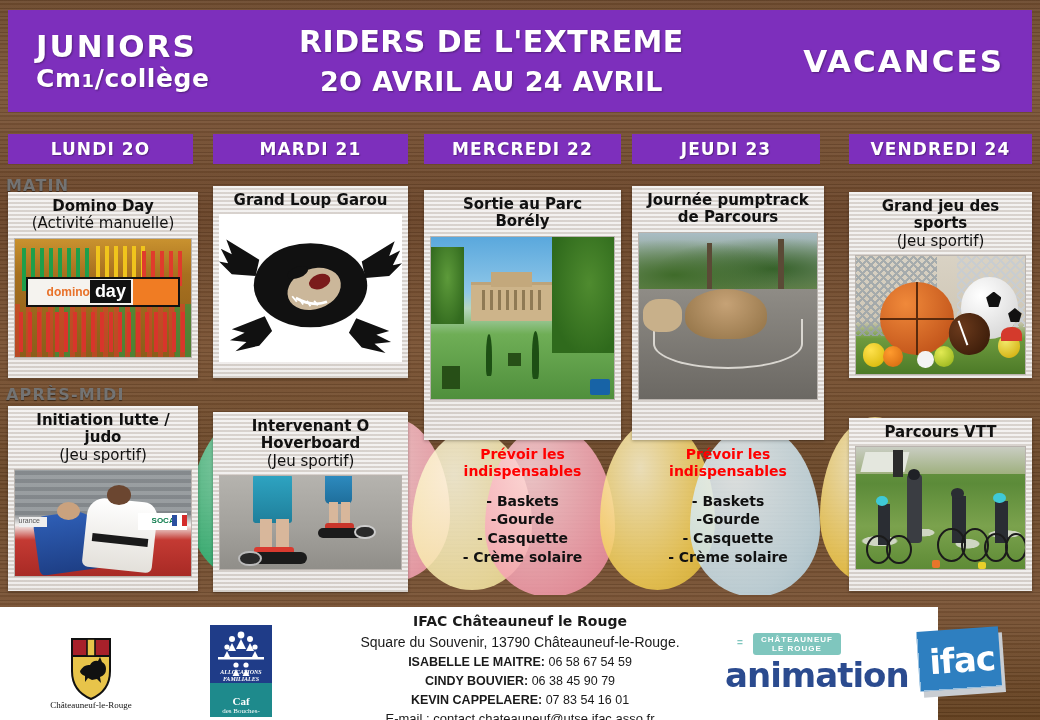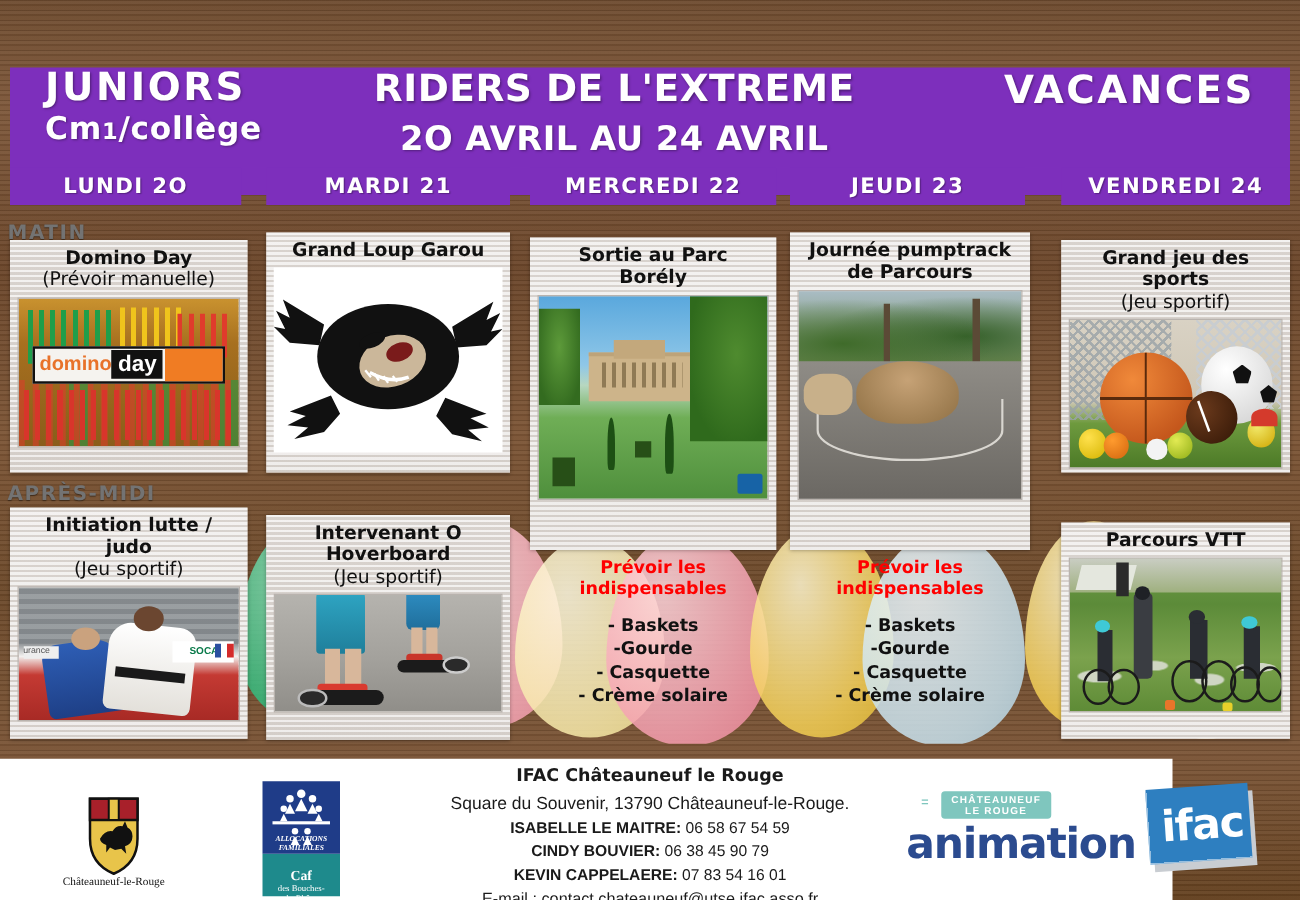--- a/index.html
+++ b/index.html
@@ -14,23 +14,22 @@
         rgba(255,255,255,0.03) 5px, rgba(255,255,255,0.03) 8px),
       linear-gradient(180deg,#6d4a2e 0%, #7d573a 12%, #6a4529 30%,
                       #7b5435 48%, #6b4829 66%, #7a5436 84%, #63401f 100%);
     position:relative;
   }
 
   
   .banner{
     position:absolute; left:8px; top:10px; width:1024px; height:102px;
     background:#7D2FBC;
-    display:flex; justify-content:space-between;
+    display:flex; align-items:center; justify-content:space-between;
     padding:0 28px;
-    margin-top:44px;
   }
   .banner-left{ color:#fff; text-align:left; line-height:1.05; }
   .banner-left .big{
     font-size:31px; font-weight:bold; letter-spacing:2.0px;
     font-family:"DejaVu Sans", sans-serif;
     text-shadow:1px 1px 2px rgba(0,0,0,.35);
   }
   .banner-left .sub{
     font-size:25px; font-weight:bold; letter-spacing:.6px; margin-top:3px;
     font-family:"DejaVu Sans", sans-serif;
@@ -165,40 +164,40 @@
   <div class="egg" style="left:485px;top:20px;width:130px;height:172px;background:radial-gradient(ellipse at 35% 28%, #ffd6dd, #f49cad 70%, #ec8499);"></div>
   <div class="egg" style="left:600px;top:15px;width:115px;height:170px;background:radial-gradient(ellipse at 35% 28%, #fff6cf, #f3cf56 65%, #e0b72e);"></div>
   <div class="egg" style="left:690px;top:20px;width:130px;height:172px;background:radial-gradient(ellipse at 35% 28%, #eef7fb, #c6e0ec 70%, #aed0e1);"></div>
   <div class="egg" style="left:820px;top:12px;width:110px;height:168px;background:radial-gradient(ellipse at 35% 28%, #fff6cf, #f2cb4c 65%, #dfb42c);"></div>
   <div class="egg" style="left:905px;top:18px;width:120px;height:168px;background:radial-gradient(ellipse at 35% 28%, #fffbea, #f5e7b0 70%, #eadc9a);"></div>
 </div>
 
 <div class="card" style="left:8px;top:192px;width:190px;height:186px">
   <div class="title">
     <span>Domino Day</span>
-    <span class="sub">(Prévoir manuelle)</span>
+    <span class="sub">(Activité manuelle)</span>
   </div>
   <div class="photo" style="height:120px">
     <div class="ph" style="background:
         linear-gradient(180deg,#c9922f 0%,#a7701f 30%,#8a5d1a 100%);"></div>
     <div class="ph" style="background:
       repeating-linear-gradient(90deg, #e03b2c 0 5px, transparent 5px 11px),
       repeating-linear-gradient(90deg, transparent 0 40px, #1f9e4a 40px 60px);
       opacity:.55; top:55%;"></div>
     <div style="position:absolute;left:4%;top:8%;width:40%;height:36%;
         background:repeating-linear-gradient(90deg,#1f9e4a 0 4px,transparent 4px 9px);"></div>
     <div style="position:absolute;left:46%;top:6%;width:28%;height:30%;
         background:repeating-linear-gradient(90deg,#f0c41c 0 4px,transparent 4px 9px);"></div>
     <div style="position:absolute;left:72%;top:10%;width:26%;height:30%;
         background:repeating-linear-gradient(90deg,#e03b2c 0 4px,transparent 4px 9px);"></div>
     <div style="position:absolute;left:2%;top:62%;width:96%;height:34%;
         background:repeating-linear-gradient(90deg,#d8352b 0 4px,transparent 4px 9px);"></div>
     <div style="position:absolute;left:6%;top:32%;width:88%;height:26%;
         background:#f5f3ef;border:2px solid #111;display:flex;align-items:center;">
-      <span style="font-family:'Liberation Sans',sans-serif;font-size:16px;color:#E8722A;font-weight:bold;padding-left:4px;">domino</span>
+      <span style="font-family:'Liberation Sans',sans-serif;font-size:12px;color:#E8722A;font-weight:bold;padding-left:19px;">domino</span>
       <span style="font-family:'Liberation Sans',sans-serif;font-size:18px;color:#fff;font-weight:bold;background:#111;padding:1px 5px;">day</span>
       <span style="flex:1;background:#F07C23;align-self:stretch;margin-left:2px;"></span>
     </div>
   </div>
 </div>
 
 <div class="card" style="left:213px;top:186px;width:195px;height:192px">
   <div class="title">
     <span>Grand Loup Garou</span>
   </div>

